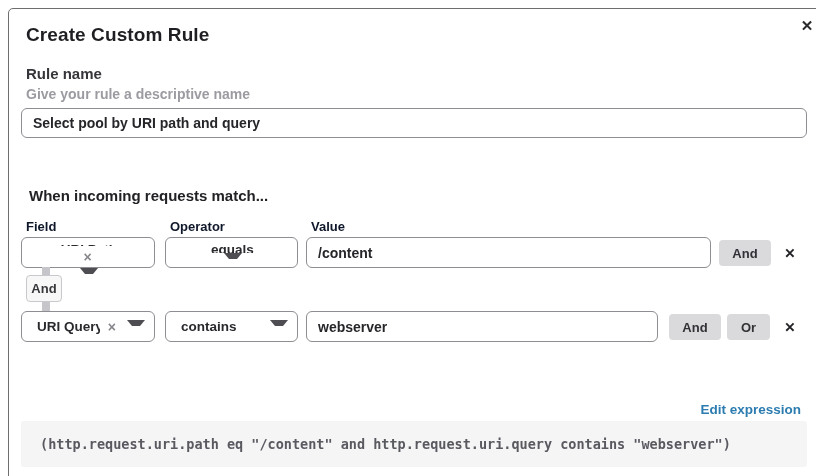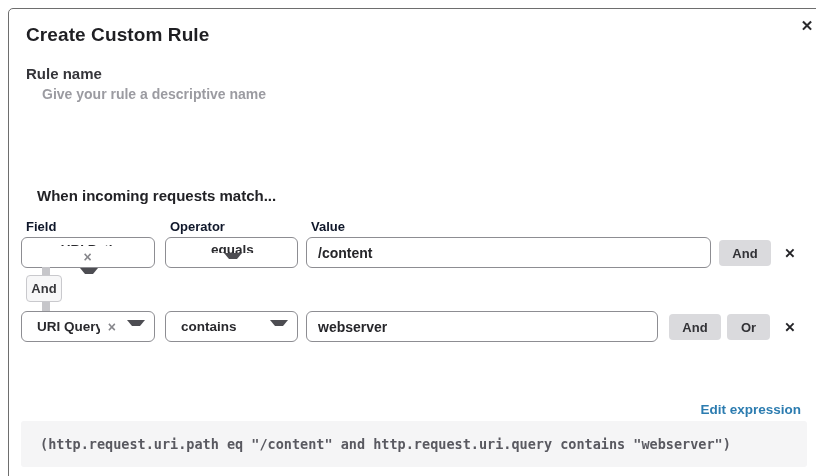--- a/index.html
+++ b/index.html
@@ -52,21 +52,21 @@
     background: #fff;
     font-family: "Liberation Sans", sans-serif;
     font-size: 14px;
     color: #26262a;
     padding: 0 11px;
     outline: none;
   }
   .name-input { left: 12px; top: 99px; width: 786px; height: 30px; }
 
   .section-heading {
-    left: 24px; top: 174px;
+    left: 16px; top: 174px;
     font-size: 15px;
     font-weight: bold;
     color: #222226;
   }
 
   .col-label { top: 206px; font-size: 13px; color: #0f172a; }
   .col-field    { left: 13px; }
   .col-operator { left: 157px; }
   .col-value    { left: 298px; }
 
@@ -185,21 +185,22 @@
 </style>
 </head>
 <body>
 
 <div class="modal">
 
   <h1 class="abs dialog-title">Create Custom Rule</h1>
   <button class="abs close-btn">✕</button>
 
   <div class="abs field-label" style="left:13px; top:52px;">Rule name</div>
-  <div class="abs helper-text" style="left:13px; top:73px;margin-left:16px;">Give your rule a descriptive name</div>
+  <div class="abs helper-text" style="left:13px; top:73px;">Give your rule a descriptive name</div>
+  <input class="abs text-input name-input" type="text" value="Select pool by URI path and query" style="">
 
   <div class="abs section-heading">When incoming requests match...</div>
 
   <div class="abs col-label col-field">Field</div>
   <div class="abs col-label col-operator">Operator</div>
   <div class="abs col-label col-value">Value</div>
 
   <div class="abs select-box row1 sel-field">
     <span class="select-text">URI Path</span>
     <span class="clear-x">×</span>

